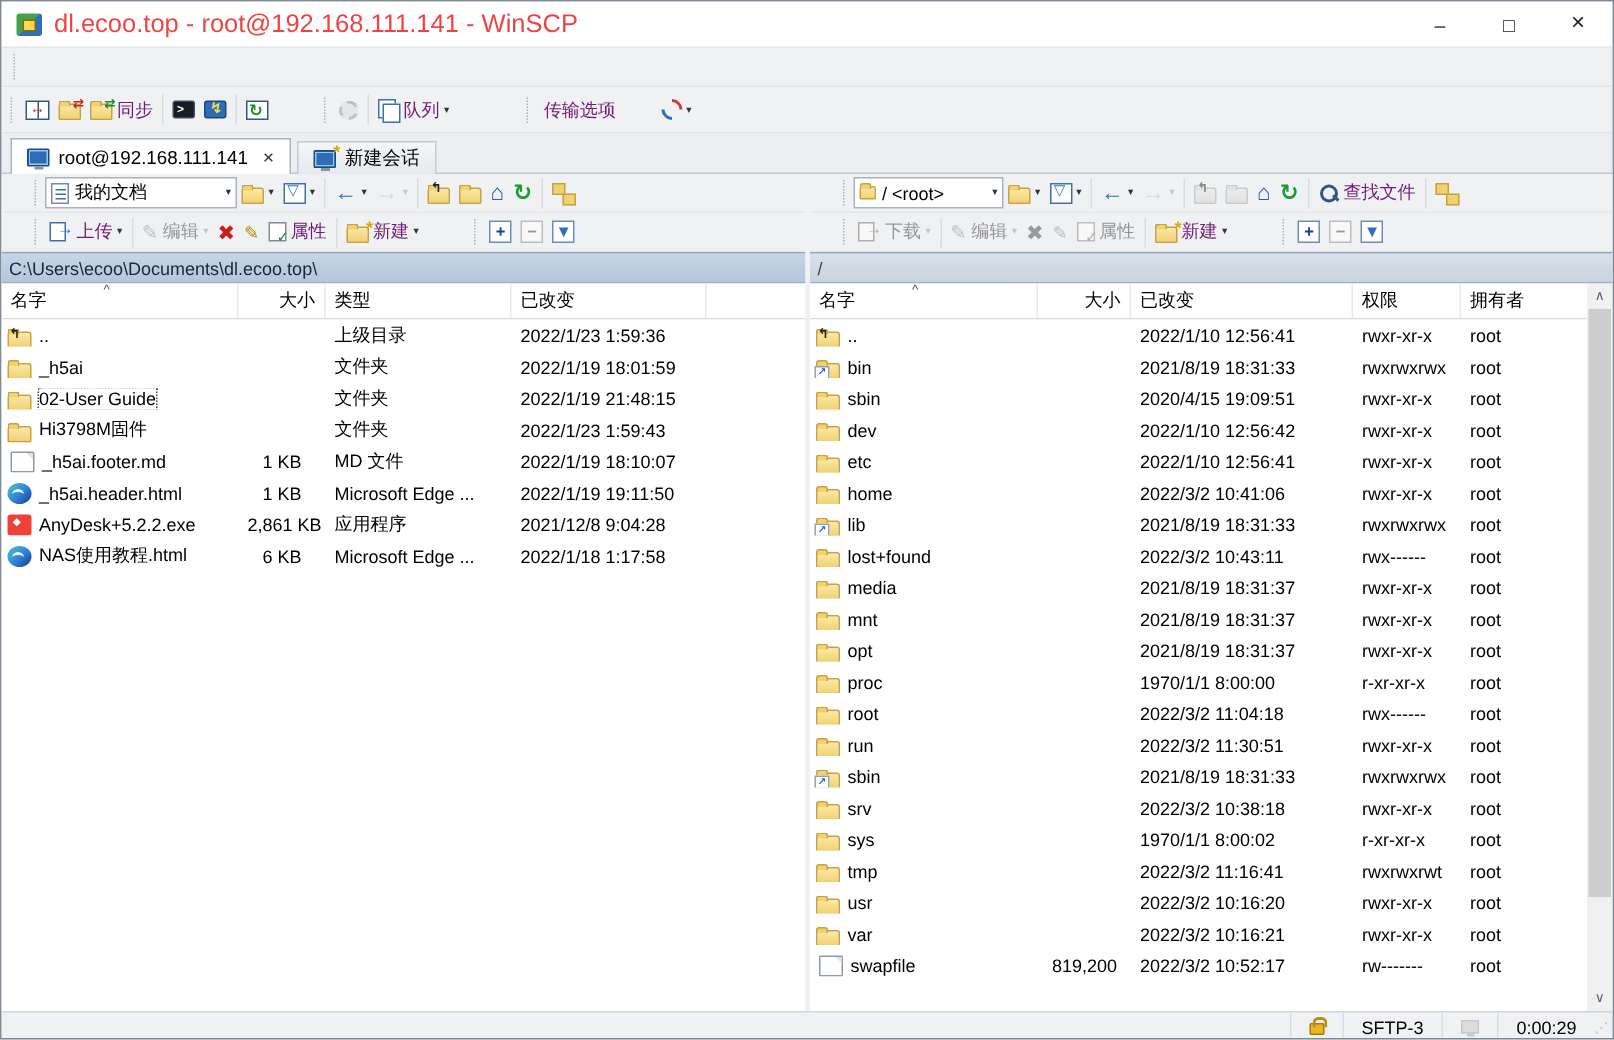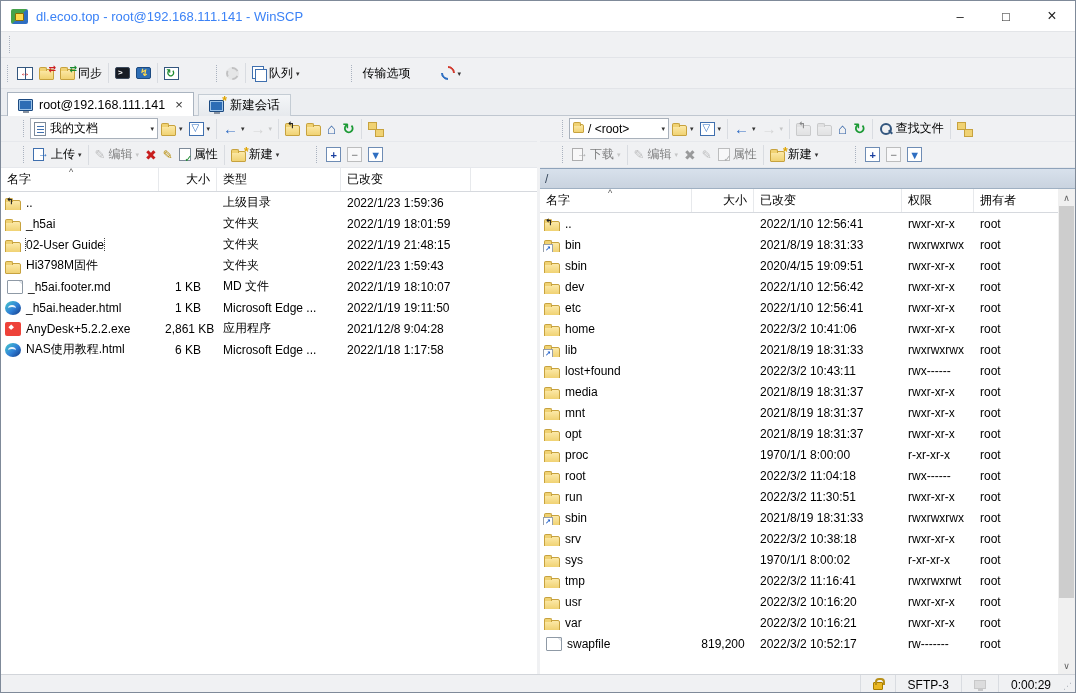--- a/index.html
+++ b/index.html
@@ -2,37 +2,37 @@
 <html><head>
 <meta charset="utf-8">
 <style>
 *{box-sizing:border-box;margin:0;padding:0}
 html,body{width:1076px;height:693px;overflow:hidden}
 body{font-family:"Liberation Sans","DejaVu Sans",sans-serif;font-size:12px;color:#000;background:#f0f1f3;border:1px solid #7f8a99}
 
 .titlebar{height:31px;background:#fff;display:flex;align-items:center;border-bottom:1px solid #e3e5e8}
 .appicon{width:17px;height:15px;margin:0 8px 0 10px;position:relative;background:linear-gradient(135deg,#46a24a 0 48%,#2f6fc2 52% 100%);border-radius:2px}
 .appicon::after{content:"";position:absolute;left:4px;top:4px;width:7px;height:6px;background:#ffd94d;border:1px solid #8a6d00;border-radius:1px}
-.title-text{font-size:13px;color:#3b82f6}
+.title-text{font-size:17px;color:#ef4444}
 .wbtns{margin-left:auto;display:flex;height:100%}
 .wbtn{width:46px;display:flex;align-items:center;justify-content:center;font-size:13px;color:#222}
 .wbtn.close{font-size:16px}
 
 .menubar{height:26px;display:flex;align-items:center;background:#f0f1f3;border-bottom:1px solid #e2e4e8;padding-left:4px}
 .menu-item{padding:3px 9px;font-size:12.5px;color:#111}
 .grip{width:3px;height:17px;border-left:1px dotted #aab2bf;margin:0 4px}
 
 .toolbar{height:31px;display:flex;align-items:center;background:#f0f1f3;border-bottom:1px solid #e2e4e8;padding:0 2px}
 .tb{display:flex;align-items:center;gap:3px;padding:2px 3px;border-radius:2px}
 .sep{width:1px;height:20px;background:#d9dce1;margin:0 3px}
 .cr{font-size:7px;color:#333;line-height:1}
 .cr::before{content:"▾"}
 .dis{filter:grayscale(1) opacity(.5)}
 .dis .cr{color:#999}
-.lbl{font-size:12px;color:#000000;white-space:nowrap}
+.lbl{font-size:12px;color:#701a75;white-space:nowrap}
 
 .ig{position:relative;display:inline-block}
 .ic-panels{width:16px;height:13px;border:1px solid #33567e;background:#fff}
 .ic-panels::before{content:"";position:absolute;left:7px;top:0;width:1px;height:100%;background:#33567e}
 .ic-panels::after{content:"↔";position:absolute;left:2px;top:-1px;color:#c22;font-size:10px;font-weight:bold}
 .mini-folder{width:15px;height:11px;margin-top:3px;background:linear-gradient(180deg,#fce9a8,#f0d273);border:1px solid #c7a23e;border-radius:2px 2px 1px 1px;position:relative;display:inline-block}
 .mini-folder::before{content:"";position:absolute;top:-3px;left:-1px;width:6px;height:3px;background:#f0d273;border:1px solid #c7a23e;border-bottom:0;border-radius:2px 2px 0 0}
 .ov-sync::after{content:"⇄";position:absolute;right:-3px;top:-6px;font-size:9px;font-weight:bold;color:#1c8a2e}
 .ov-sync2::after{content:"⇄";position:absolute;right:-3px;top:-6px;font-size:9px;font-weight:bold;color:#c22}
 .ov-up::after{content:"↰";position:absolute;left:1px;top:-6px;font-size:9px;font-weight:bold;color:#222}
@@ -298,20 +298,21 @@
       <div class="tb">
           <span class="ic-box">+</span>
         </div>
       <div class="tb dis">
           <span class="ic-box">−</span>
         </div>
       <div class="tb">
           <span class="ic-box" style="color:#2f6fc2">▼</span>
         </div>
     </div>
+    <div class="pathbar act">C:\Users\ecoo\Documents\dl.ecoo.top\</div>
     <div class="bodywrap">
       <div class="content">
         <div class="lhead grid-l">
           <div class="hc">
               <span>名字</span>
               <span class="sortmark">^</span>
             </div>
           <div class="hc sz">大小</div>
           <div class="hc">类型</div>
           <div class="hc">已改变</div>

